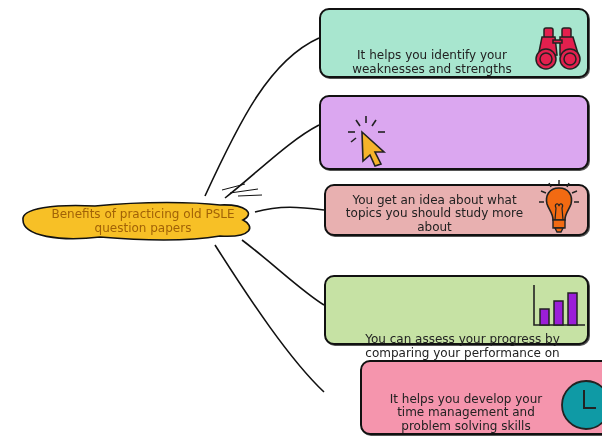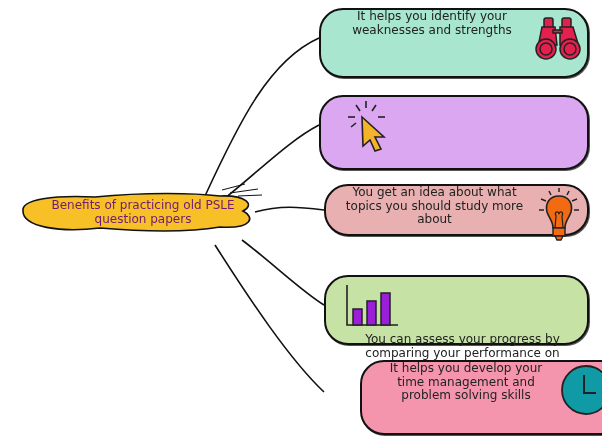--- a/index.html
+++ b/index.html
@@ -1,28 +1,28 @@
 <!DOCTYPE html>
 <html><head>
 <meta charset="utf-8">
 <style>
   html, body { margin: 0; padding: 0; background: #ffffff; }
   body { width: 602px; height: 443px; position: relative; overflow: hidden;
          font-family: "DejaVu Sans", sans-serif; }
   svg.connectors { position: absolute; left: 0; top: 0; }
   .center {
-    position: absolute; left: 15px; top: 187px; width: 240px; height: 50px;
+    position: absolute; left: 15px; top: 196px; width: 240px; height: 50px;
     display: flex; align-items: center; justify-content: center; text-align: center;
-    font-size: 12px; line-height: 14px; color: #701a75; z-index: 2;
+    font-size: 12px; line-height: 14px; color: #a16207; z-index: 2;
   }
   .center-bg { position: absolute; left: 0; top: 0; }
   .center span { position: relative; padding-left: 16px; }
   .box {
-    position: absolute; border: 2px solid #111; border-radius: 24px;
-    box-sizing: border-box; display: flex; align-items: flex-start;
+    position: absolute; border: 2px solid #111; border-radius: 10px;
+    box-sizing: border-box; display: flex; align-items: flex-end;
     font-size: 12px; line-height: 13.5px; color: #222; text-align: center;
     box-shadow: 1px 1px 0 #555;
     padding-left: 12px;
   }
   .box .txt { flex: 1; padding: 0 6px; }
   .box .ico { width: 56px; height: 56px; flex: 0 0 56px; display: flex; align-items: center; justify-content: center; }
   #b1 { left: 319px; top: 8px; width: 270px; height: 70px; }
   #b2 { left: 319px; top: 95px; width: 270px; height: 75px; }
   #b3 { left: 324px; top: 184px; width: 265px; height: 52px; }
   #b4 { left: 324px; top: 275px; width: 265px; height: 70px; flex-direction: column; }

